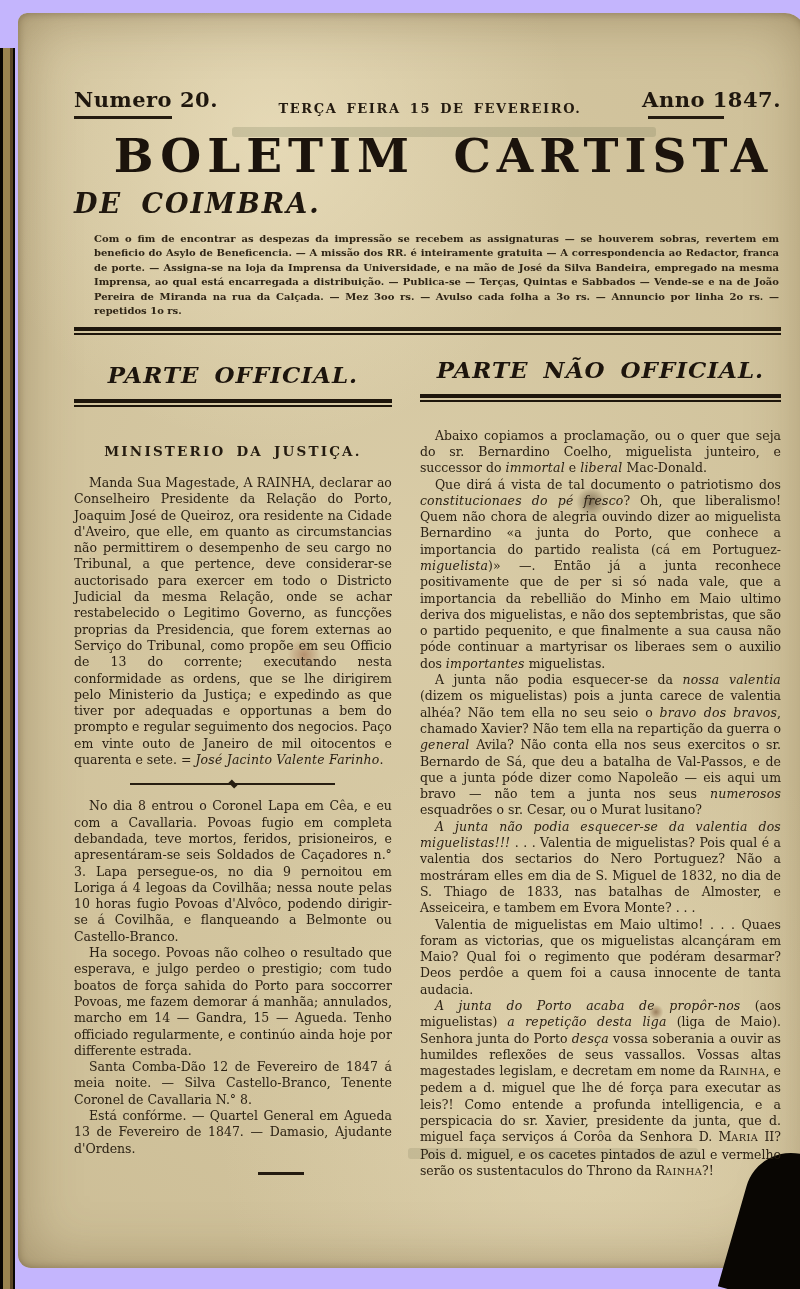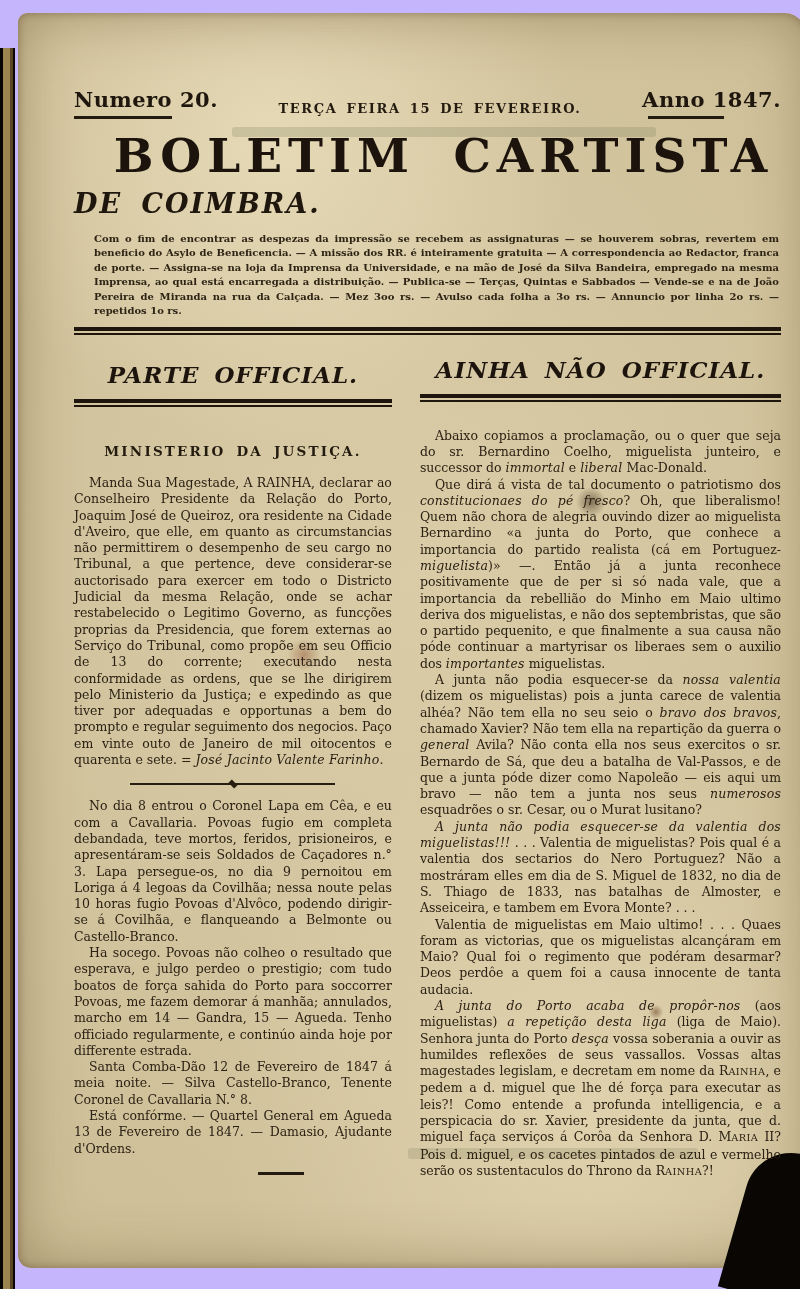--- a/index.html
+++ b/index.html
@@ -173,21 +173,21 @@
         <p>No dia 8 entrou o Coronel Lapa em Cêa, e eu com a Cavallaria. Povoas fugio em completa debandada, teve mortos, feridos, prisioneiros, e apresentáram-se seis Soldados de Caçadores n.° 3. Lapa persegue-os, no dia 9 pernoitou em Loriga á 4 legoas da Covilhãa; nessa noute pelas 10 horas fugio Povoas d'Alvôco, podendo dirigir-se á Covilhãa, e flanqueando a Belmonte ou Castello-Branco.</p>
         <p>Ha socego. Povoas não colheo o resultado que esperava, e julgo perdeo o prestigio; com tudo boatos de força sahida do Porto para soccorrer Povoas, me fazem demorar á manhãa; annulados, marcho em 14 — Gandra, 15 — Agueda. Tenho officiado regularmente, e continúo ainda hoje por differente estrada.</p>
         <p>Santa Comba-Dão 12 de Fevereiro de 1847 á meia noite. — Silva Castello-Branco, Tenente Coronel de Cavallaria N.° 8.</p>
         <p>Está confórme. — Quartel General em Agueda 13 de Fevereiro de 1847. — Damasio, Ajudante d'Ordens.</p>
         <div class="end-rule"></div>
       </div>
 
       <div class="col-divider"></div>
 
       <div class="col col-right">
-        <div class="col-header">AINHA NÃO OFFICIAL.</div>
+        <div class="col-header">PARTE NÃO OFFICIAL.</div>
         <div class="double-rule">
           <div class="thick"></div>
           <div class="thin"></div>
         </div>
         <p class="first">Abaixo copiamos a proclamação, ou o quer que seja do sr. Bernardino Coelho, miguelista junteiro, e successor do <i>immortal</i> e <i>liberal</i> Mac-Donald.</p>
         <p>Que dirá á vista de tal documento o patriotismo dos <i>constitucionaes do pé fresco</i>? Oh, que liberalismo! Quem não chora de alegria ouvindo dizer ao miguelista Bernardino «a junta do Porto, que conhece a importancia do partido realista (cá em Portuguez-<i>miguelista</i>)» —. Então já a junta reconhece positivamente que de per si só nada vale, que a importancia da rebellião do Minho em Maio ultimo deriva dos miguelistas, e não dos septembristas, que são o partido pequenito, e que finalmente a sua causa não póde continuar a martyrisar os liberaes sem o auxilio dos <i>importantes</i> miguelistas.</p>
         <p>A junta não podia esquecer-se da <i>nossa valentia</i> (dizem os miguelistas) pois a junta carece de valentia alhéa? Não tem ella no seu seio o <i>bravo dos bravos</i>, chamado Xavier? Não tem ella na repartição da guerra o <i>general</i> Avila? Não conta ella nos seus exercitos o sr. Bernardo de Sá, que deu a batalha de Val-Passos, e de que a junta póde dizer como Napoleão — eis aqui um bravo — não tem a junta nos seus <i>numerosos</i> esquadrões o sr. Cesar, ou o Murat lusitano?</p>
         <p><i>A junta não podia esquecer-se da valentia dos miguelistas!!!</i> . . . Valentia de miguelistas? Pois qual é a valentia dos sectarios do Nero Portuguez? Não a mostráram elles em dia de S. Miguel de 1832, no dia de S. Thiago de 1833, nas batalhas de Almoster, e Asseiceira, e tambem em Evora Monte? . . .</p>
         <p>Valentia de miguelistas em Maio ultimo! . . . Quaes foram as victorias, que os miguelistas alcançáram em Maio? Qual foi o regimento que podéram desarmar? Deos perdôe a quem foi a causa innocente de tanta audacia.</p>
         <p><i>A junta do Porto acaba de propôr-nos</i> (aos miguelistas) <i>a repetição desta liga</i> (liga de Maio). Senhora junta do Porto <i>desça</i> vossa soberania a ouvir as humildes reflexões de seus vassallos. Vossas altas magestades legislam, e decretam em nome da R<small>AINHA</small>, e pedem a d. miguel que lhe dé força para executar as leis?! Como entende a profunda intelligencia, e a perspicacia do sr. Xavier, presidente da junta, que d. miguel faça serviços á Corôa da Senhora D. M<small>ARIA</small> II? Pois d. miguel, e os cacetes pintados de azul e vermelho serão os sustentaculos do Throno da R<small>AINHA</small>?!</p>

